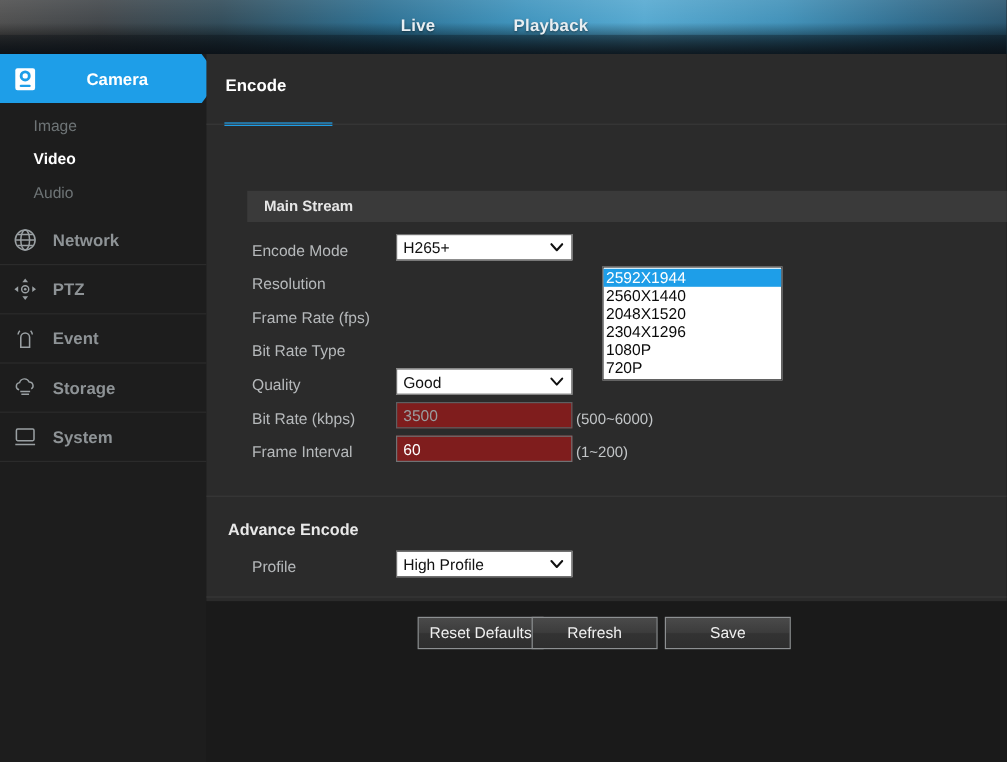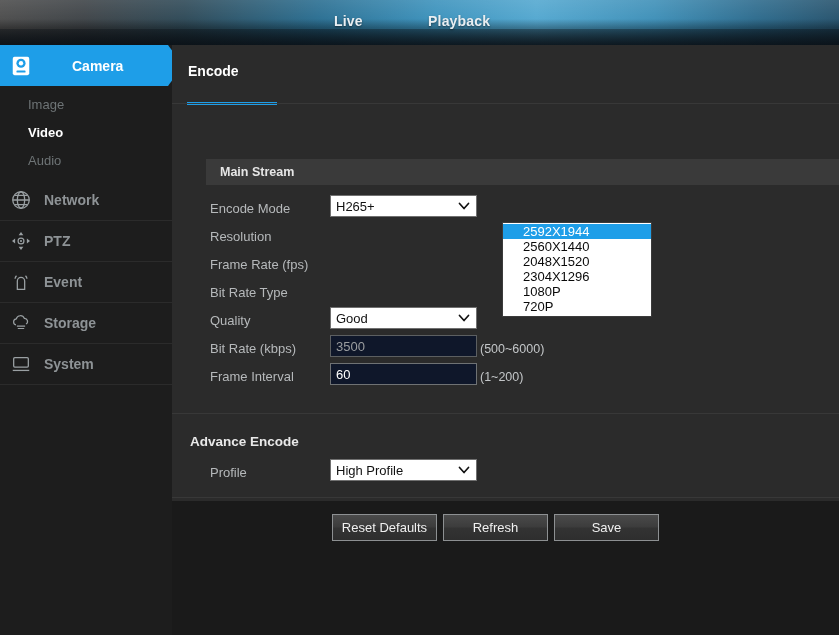--- a/index.html
+++ b/index.html
@@ -122,36 +122,36 @@
     white-space: nowrap; overflow: hidden;
   }
   .sel .chev {
     position: absolute; right: 6px; top: 50%; transform: translateY(-50%);
     width: 12px; height: 12px;
   }
   .sel .chev svg { display: block; }
 
   
   .txtin {
-    width: 147px; height: 22px; background: #0f172a;
+    width: 147px; height: 22px; background: #7f1d1d;
     border: 1px solid #6f7274; color: #ffffff;
     font-family: "Liberation Sans", sans-serif; font-size: 13px;
     padding-left: 5px; outline: none;
   }
   .txtin.disabled { color: #9a9d9f; border-color: #5c5f61; }
 
   
   #dd-list {
     position: absolute; left: 330px; top: 177px; width: 150px;
     background: #ffffff; border: 1px solid #3b3b3b; z-index: 40;
     padding: 1px 0 2px 0;
   }
   .dd-opt {
     height: 15px; line-height: 15px; font-size: 13px;
-    color: #0a0a0a; padding-left: 20px; cursor: pointer;
+    color: #0a0a0a; padding-left: 2px; cursor: pointer;
     white-space: nowrap;
   }
   .dd-opt.sel-opt { background: #1e9ee8; color: #ffffff; }
 
   .divider {
     position: absolute; left: 0; width: 667px; height: 1px; background: #383838;
   }
   #div-1 { top: 368px; }
   #div-2 { top: 452px; }
 
@@ -162,21 +162,21 @@
 
   
   #btnrow { position: absolute; left: 0; top: 469px; width: 667px; height: 28px; }
   .btn {
     position: absolute; top: 0; height: 27px;
     background: linear-gradient(to bottom, #4a4a4a 0%, #3c3c3c 48%, #333333 52%, #2e2e2e 100%);
     border: 1px solid #8d9092;
     color: #f0f0f0; font-family: "Liberation Sans", sans-serif; font-size: 13px;
     cursor: pointer; display: flex; align-items: center; justify-content: center;
   }
-  #btn-reset { left: 160px; width: 105px; text-align: right; }
+  #btn-reset { left: 176px; width: 105px; text-align: right; }
   #btn-refresh { left: 271px; width: 105px; }
   #btn-save { left: 382px; width: 105px; }
 </style>
 </head>
 <body>
 
 <div id="app">
 
   <div id="topbar">
     <div class="navitem" id="nav-live">Live</div>

